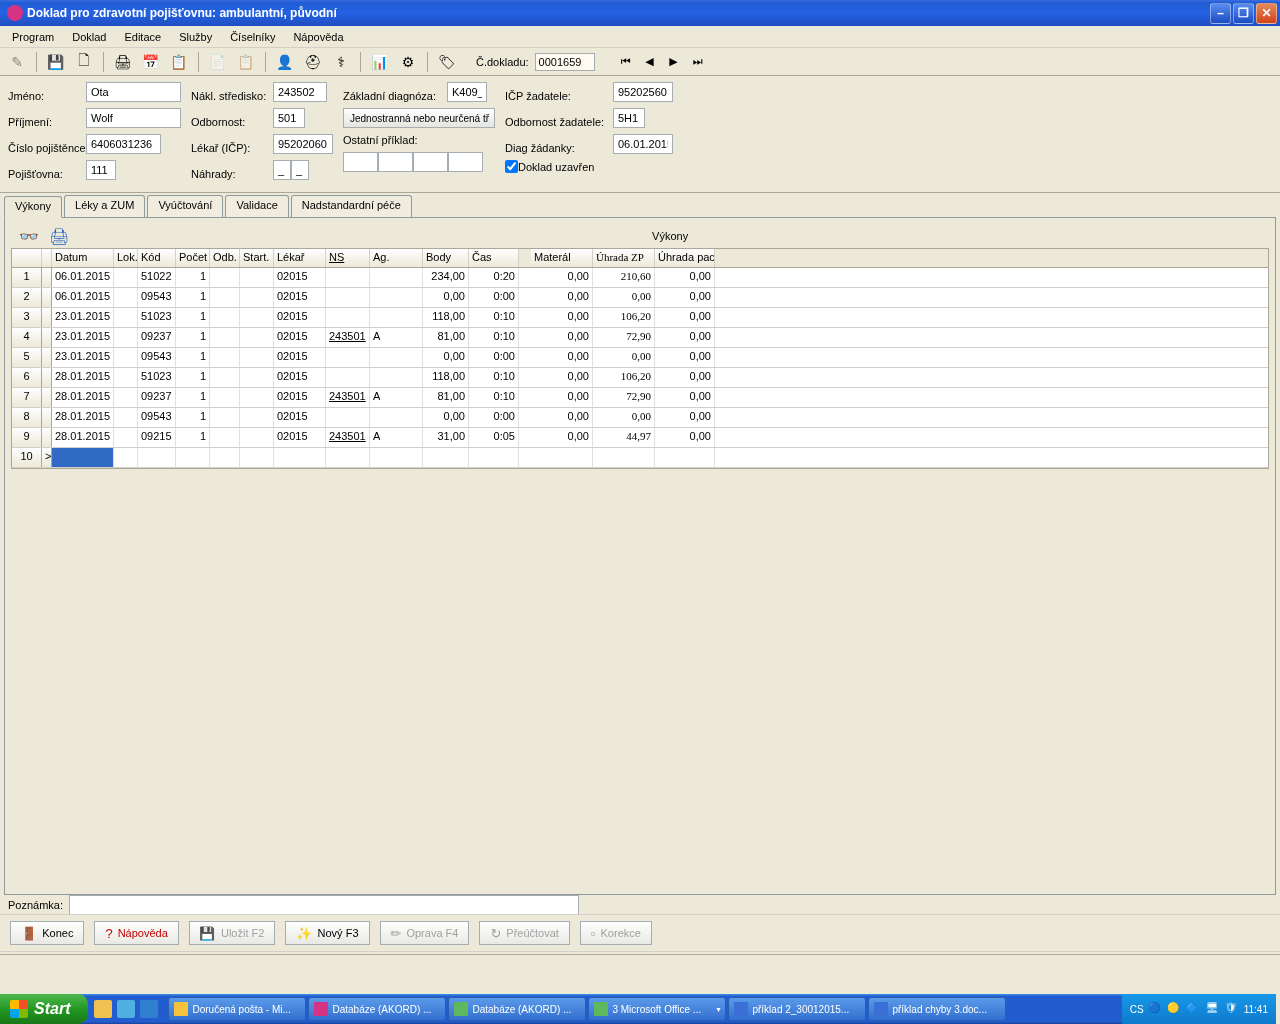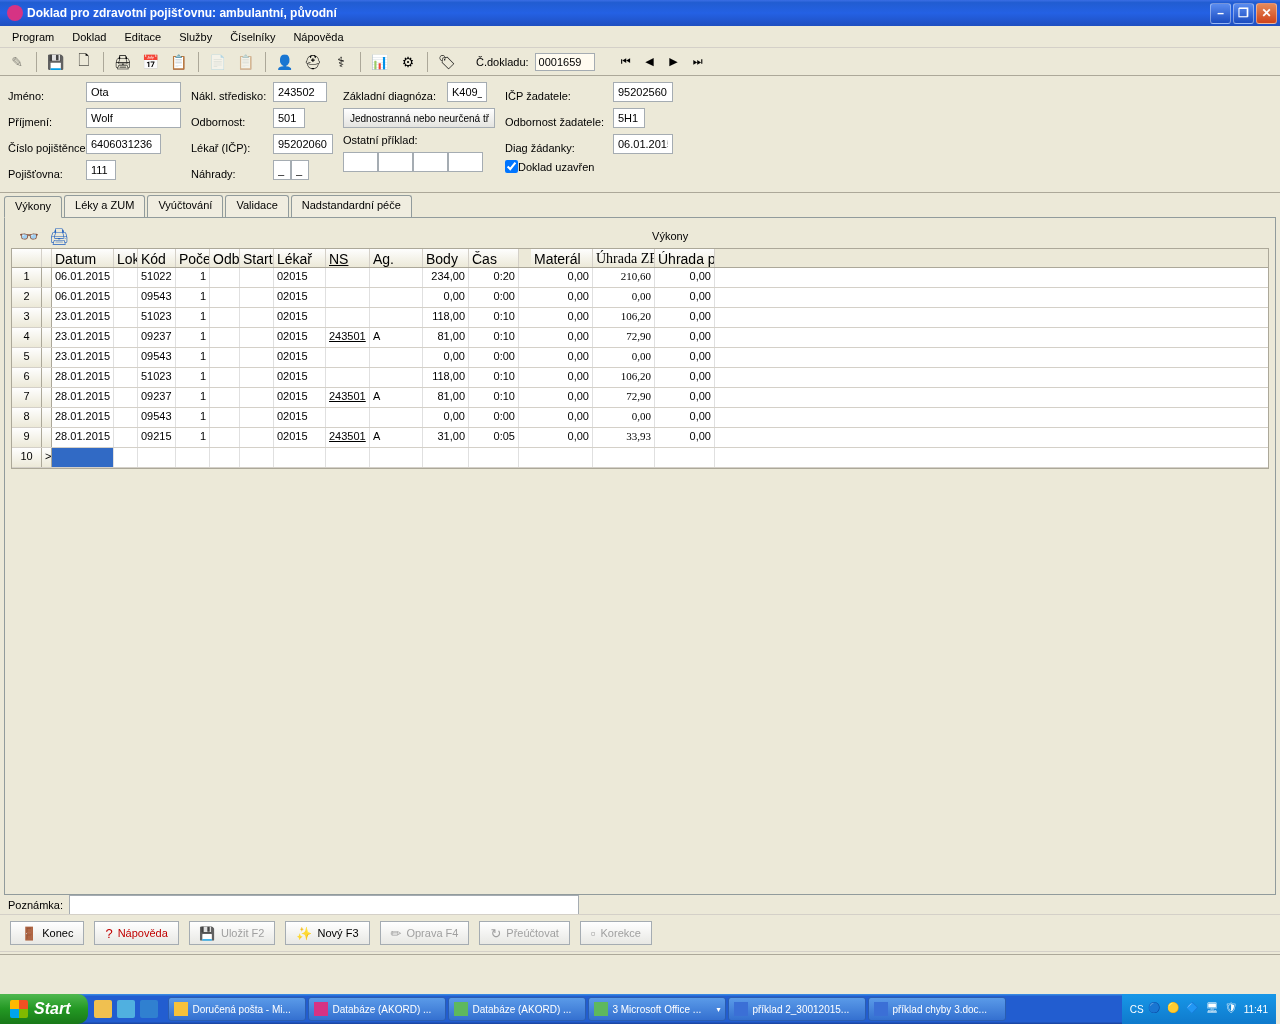--- a/index.html
+++ b/index.html
@@ -30,21 +30,21 @@
 .chk { display: flex; align-items: flex-end; }
 .tabs { display: flex; margin-top: 2px; padding-left: 4px; height: 22px; position: relative; }
 .tab { padding: 3px 10px; border: 1px solid #919b9c; border-bottom: none; background: #f0ede0; font-size: 11px; margin-right: 2px; border-radius: 3px 3px 0 0; cursor: default; }
 .tab.active { background: #ece9d8; border-bottom: 1px solid #ece9d8; position: relative; top: 1px; }
 .tab-content { border: 1px solid #919b9c; margin: 0 4px; height: 678px; background: #ece9d8; padding: 6px; }
 .mini-toolbar { display: flex; align-items: center; gap: 10px; height: 24px; padding: 0 8px; }
 .mini-toolbar .tbtn { font-size: 16px; }
 .mini-toolbar .title { flex: 1; text-align: center; font-size: 11px; }
 .grid { border: 1px solid #aca899; background: #fff; }
 .ghead { display: flex; background: #ece9d8; border-bottom: 1px solid #aca899; }
-.ghead .gh { border-right: 1px solid #d4d0c8; padding: 2px 3px; font-size: 14px; overflow: hidden; white-space: nowrap; background: linear-gradient(#fefefe,#ece9d8); height: 18px; }
+.ghead .gh { border-right: 1px solid #d4d0c8; padding: 2px 3px; font-size: 11px; overflow: hidden; white-space: nowrap; background: linear-gradient(#fefefe,#ece9d8); height: 18px; }
 .grow { display: flex; border-bottom: 1px solid #d4d0c8; height: 20px; }
 .gc { border-right: 1px solid #e0e0e0; padding: 2px 3px; font-size: 11px; overflow: hidden; white-space: nowrap; }
 .rownum { background: linear-gradient(#fefefe,#ece9d8); text-align: center; border-right: 1px solid #aca899; }
 .marker { background: linear-gradient(#fefefe,#ece9d8); border-right: 1px solid #aca899; }
 .r { text-align: right; }
 .active-cell { background: #316ac5; }
 .note-row { position: absolute; bottom: 105px; left: 0; right: 0; padding: 4px 8px; display: flex; align-items: center; gap: 6px; }
 .note-row .lbl { font-size: 11px; }
 .note-row .txt { flex: 0 0 510px; }
 .btnbar { position: absolute; bottom: 72px; left: 0; right: 0; padding: 6px 10px; display: flex; gap: 10px; border-top: 1px solid #d4d0c8; border-bottom: 1px solid #d4d0c8; }
@@ -381,21 +381,21 @@
           <div class="gc c-kod">09215</div>
           <div class="gc c-pocet r">1</div>
           <div class="gc c-odb"></div>
           <div class="gc c-diag"></div>
           <div class="gc c-lekar">02015</div>
           <div class="gc c-ns">243501</div>
           <div class="gc c-ag">A</div>
           <div class="gc c-body r">31,00</div>
           <div class="gc c-cas r">0:05</div>
           <div class="gc c-mat r">0,00</div>
-          <div class="gc c-uzp r">33,93</div>
+          <div class="gc c-uzp r">44,97</div>
           <div class="gc c-upac r">0,00</div>
         </div>
         <div class="grow">
           <div class="gc rownum c-corner">10</div>
           <div class="gc marker c-marker">&gt;</div>
           <div class="gc c-datum active-cell"></div>
           <div class="gc c-lok"></div>
           <div class="gc c-kod"></div>
           <div class="gc c-pocet r"></div>
           <div class="gc c-odb"></div>

